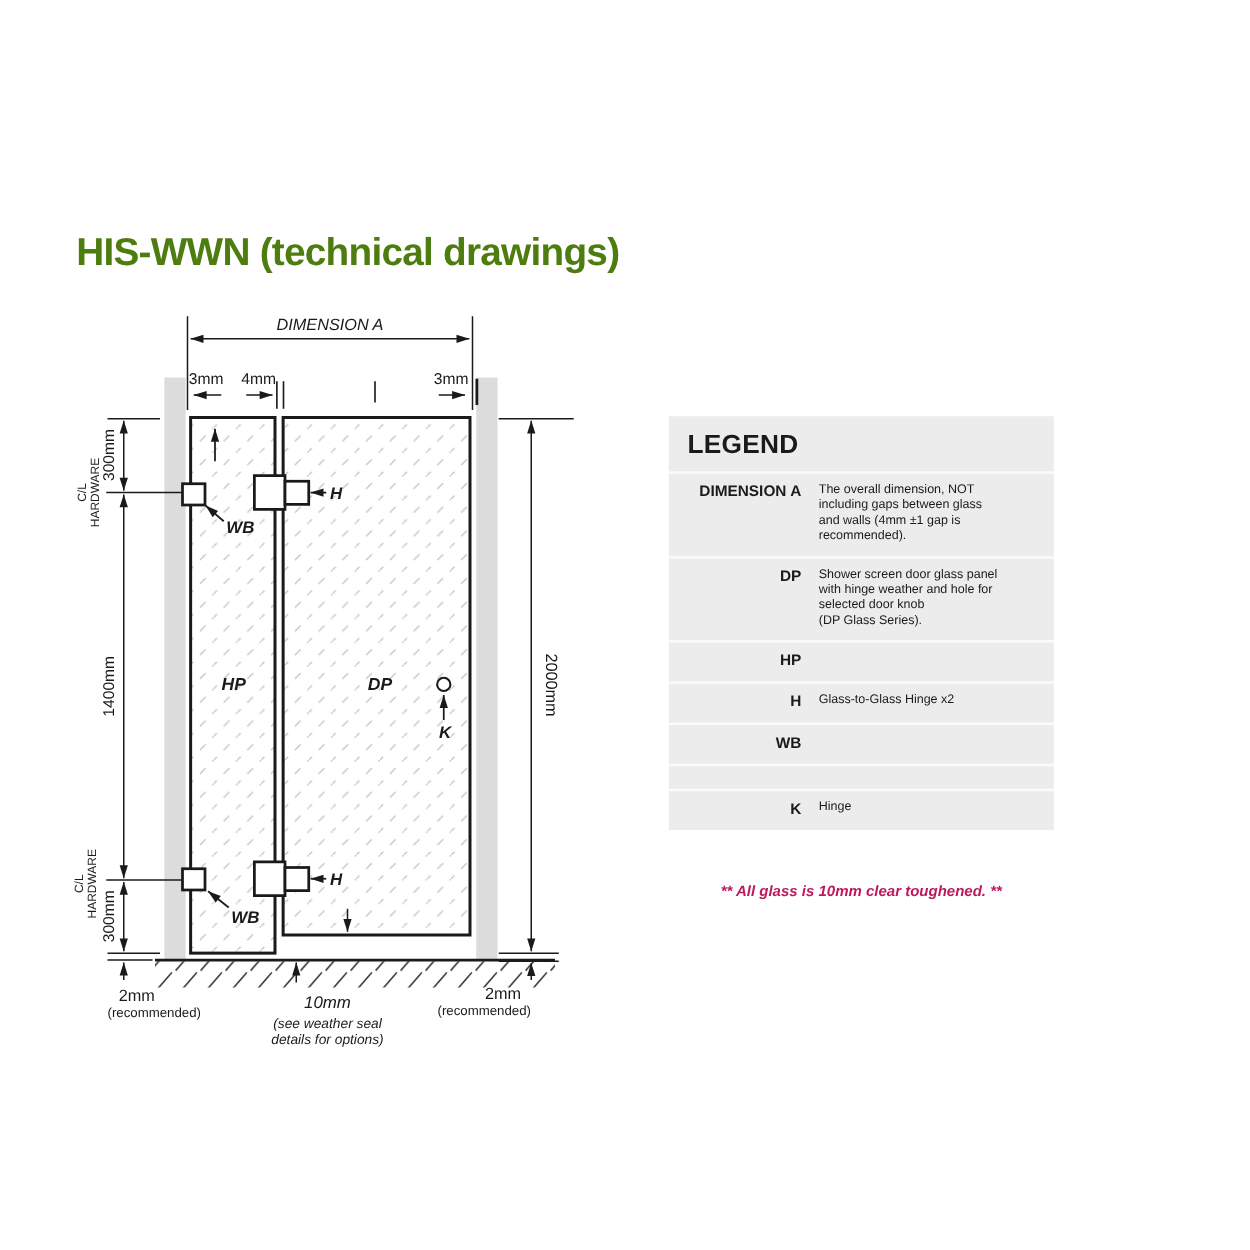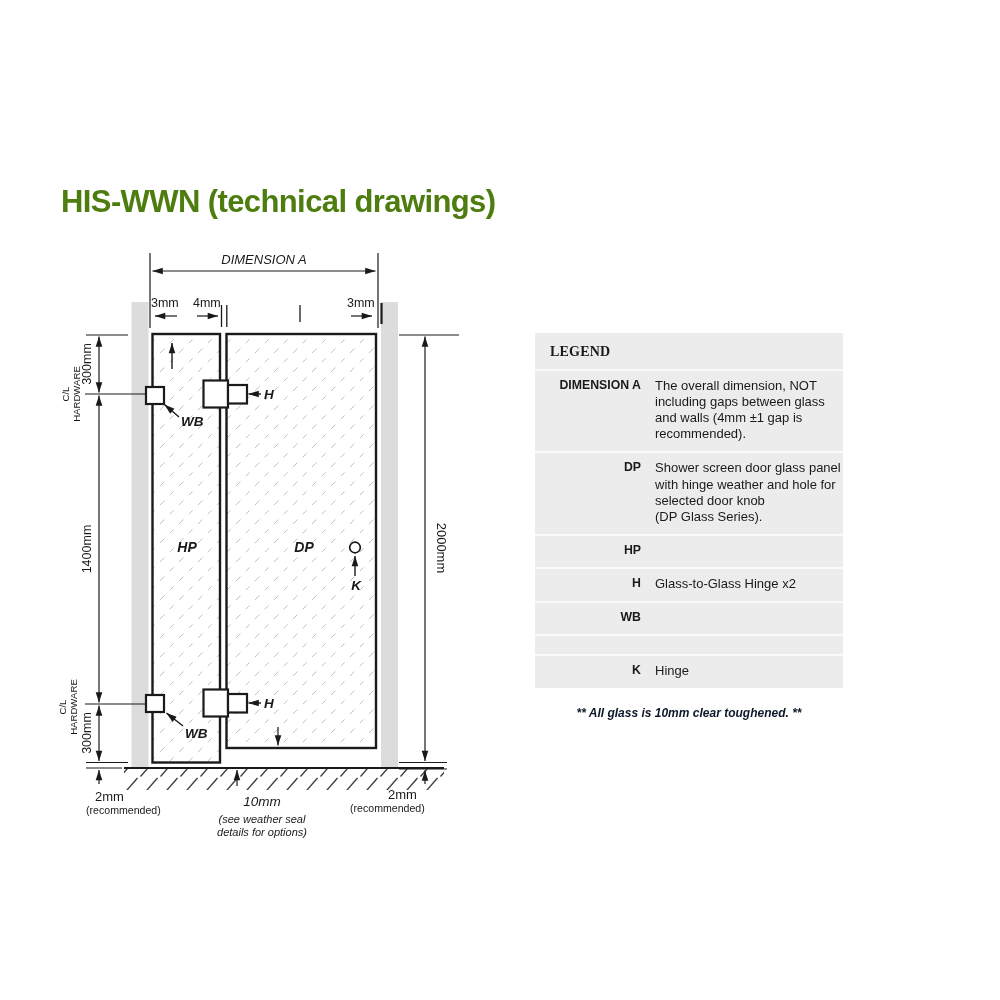--- a/index.html
+++ b/index.html
@@ -19,41 +19,40 @@
   .cltxt{font-size:9.6px;}
   .ital-sm{font-size:11px;font-style:italic;}
   .partlbl{font-size:13.5px;font-weight:bold;font-style:italic;}
   .panellbl{font-size:14px;font-weight:bold;font-style:italic;}
 
   .legend{
     position:absolute;left:535px;top:333px;width:308px;
     background:#ececec;overflow:visible;
   }
   .legend-header{
-    font-size:14px;font-weight:bold;letter-spacing:0.2px;
+    font-size:21px;font-weight:bold;letter-spacing:0.2px;
     padding:11px 0 9px 15px;
-    font-family:Liberation Serif, serif;
   }
   .legend-row{
     display:flex;align-items:flex-start;
     border-top:2px solid #fafafa;
     padding:7px 0 9px 14px;
   }
   .legend-row.empty{height:18px;padding:0 0 0 14px;}
   .legend-term{
     flex:0 0 92px;text-align:right;font-weight:bold;
     font-size:12.3px;line-height:1.22;
   }
   .legend-desc{
-    margin-left:14px;font-size:13px;line-height:1.24;
+    margin-left:14px;font-size:10px;line-height:1.24;
     white-space:pre;
   }
   .legend-footnote{
     position:absolute;left:535px;top:706px;width:308px;text-align:center;
-    font-size:12px;font-style:italic;font-weight:600;color:#0f172a;
+    font-size:12px;font-style:italic;font-weight:600;color:#be185d;
   }
 </style>
 </head>
 <body>
 
 <h1 class="page-title">HIS-WWN (technical drawings)</h1>
 
 <svg style="position:absolute;left:55px;top:235px;" width="420" height="615" viewBox="55 235 420 615" xmlns="http://www.w3.org/2000/svg">
   <defs>
     <marker id="aE" markerUnits="userSpaceOnUse" markerWidth="12" markerHeight="8" refX="11.3" refY="4" orient="auto">

